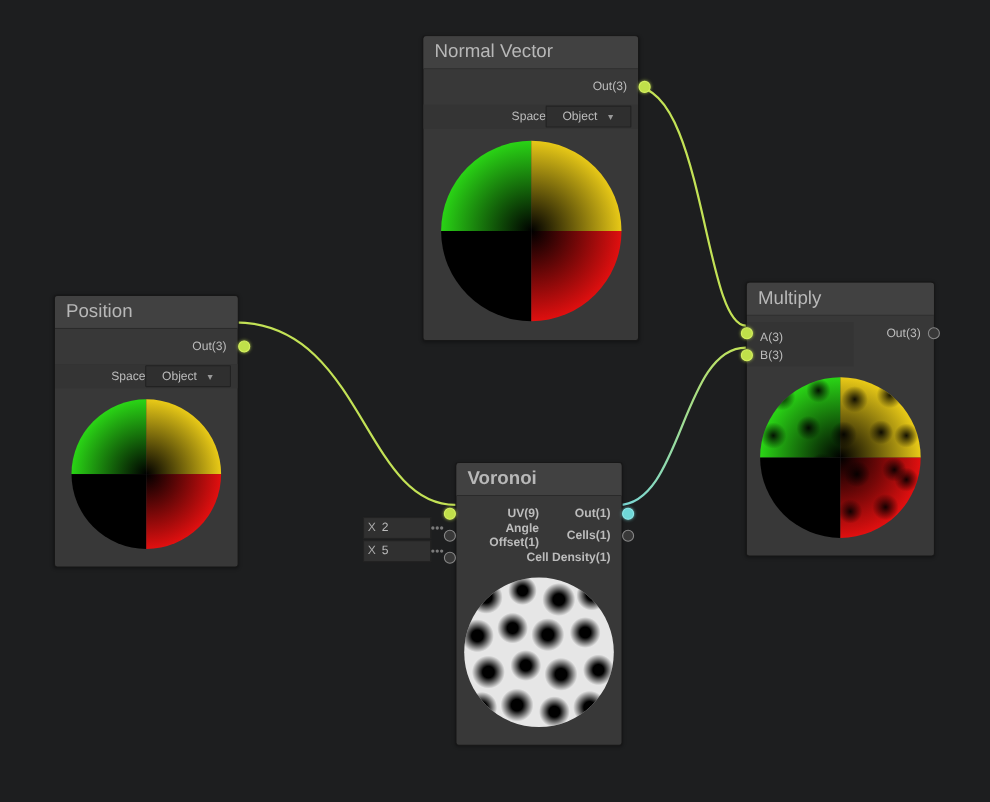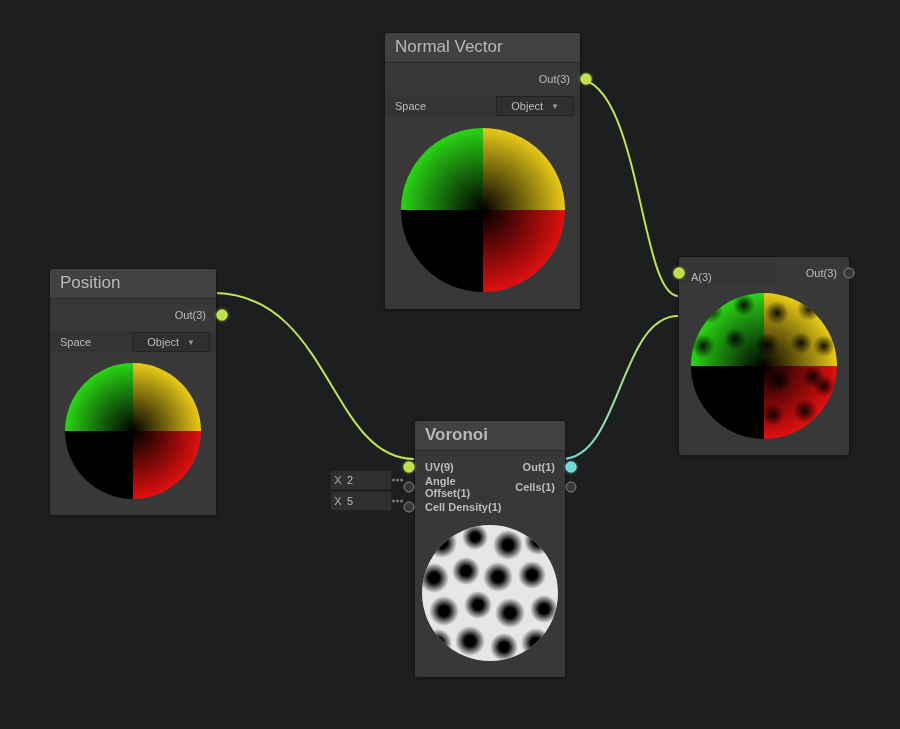--- a/index.html
+++ b/index.html
@@ -40,21 +40,21 @@
   .row {
     display: flex;
     align-items: center;
     height: 20px;
     padding: 0 10px;
     position: relative;
     font-size: 11px;
     color: #bcbcbc;
   }
   .row.spacer { height: 6px; }
-  .row .left { flex: 1; text-align: left; }
+  .row .left { flex: 1; text-align: right; }
   .row .right { flex: 1; text-align: right; }
   .port {
     position: absolute;
     width: 9px;
     height: 9px;
     border-radius: 50%;
     background: #383838;
     border: 1px solid #888;
     top: 50%;
     transform: translate(-50%, -50%);
@@ -304,33 +304,43 @@
   <span class="x">X</span>
   <span class="val">5</span>
   <span class="dots">
       <span></span>
       <span></span>
       <span></span>
     </span>
 </div>
 
 <div class="node" style="left:678px; top:256px; width:170px;">
+  <div class="node-header">
+    <span>Multiply</span>
+  </div>
   <div class="row spacer"></div>
 
   <div style="display:flex; height:20px;">
     <div style="flex-basis:50%; position:relative; padding-left:12px; display:flex; align-items:flex-end; background:#343434;">
       <span class="port in connected" style="left:0;"></span>
       <span>A(3)</span>
     </div>
     <div style="flex:1; position:relative; padding-right:12px; display:flex; align-items:center; justify-content:flex-end;">
       <span>Out(3)</span>
       <span class="port out" style="right:0;"></span>
     </div>
   </div>
 
+  <div style="display:flex; height:20px;">
+    <div style="flex-basis:50%; position:relative; padding-left:12px; display:flex; align-items:center; background:#343434;">
+      <span class="port in connected" style="left:0;"></span>
+      <span>B(3)</span>
+    </div>
+    <div style="flex:1;"></div>
+  </div>
   <div class="preview" style="padding:8px 0 14px 0;">
     <svg width="150" height="150" viewBox="0 0 150 150">
       <defs>
         <radialGradient id="mul-tl" cx="1" cy="1" r="1">
             <stop offset="0%" stop-color="#000"></stop>
             <stop offset="100%" stop-color="#2bdb16"></stop>
           </radialGradient>
         <radialGradient id="mul-tr" cx="0" cy="1" r="1">
             <stop offset="0%" stop-color="#000"></stop>
             <stop offset="100%" stop-color="#f0d018"></stop>

